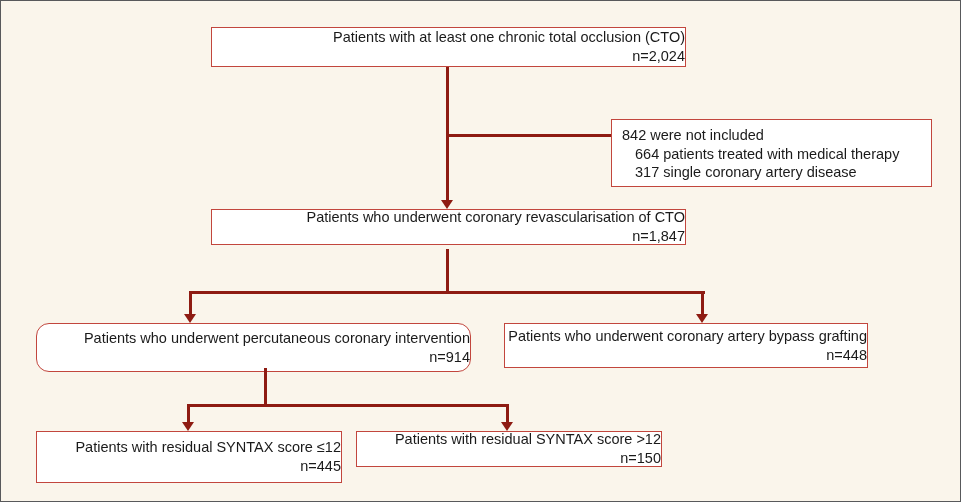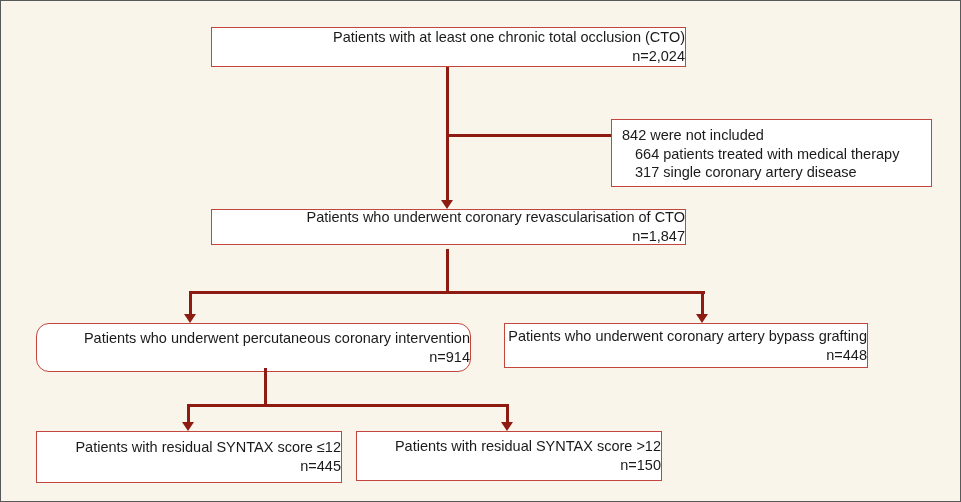--- a/index.html
+++ b/index.html
@@ -95,18 +95,18 @@
   <div class="vline" style="left:186px; top:403px; height:19px;"></div>
   <div class="arrow-down" style="left:181px; top:421px;"></div>
   <div class="vline" style="left:505px; top:403px; height:19px;"></div>
   <div class="arrow-down" style="left:500px; top:421px;"></div>
 
   <div class="box center" style="left:35px; top:430px; width:306px; height:52px;">
     <div>Patients with residual SYNTAX score ≤12</div>
     <div>n=445</div>
   </div>
 
-  <div class="box center" style="left:355px; top:430px; width:306px; height:50px;">
+  <div class="box center" style="left:355px; top:430px; width:306px; height:36px;">
     <div>Patients with residual SYNTAX score &gt;12</div>
     <div>n=150</div>
   </div>
 
 </div>
 
 </body></html>

